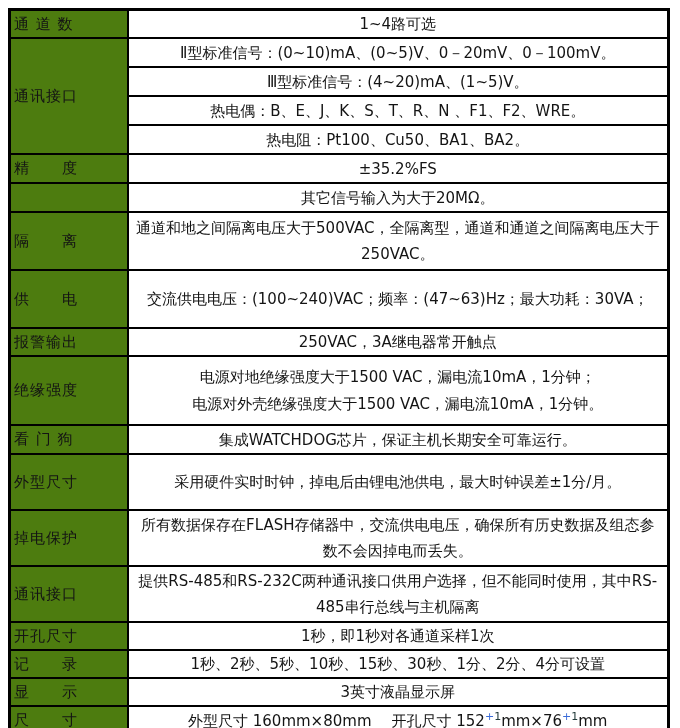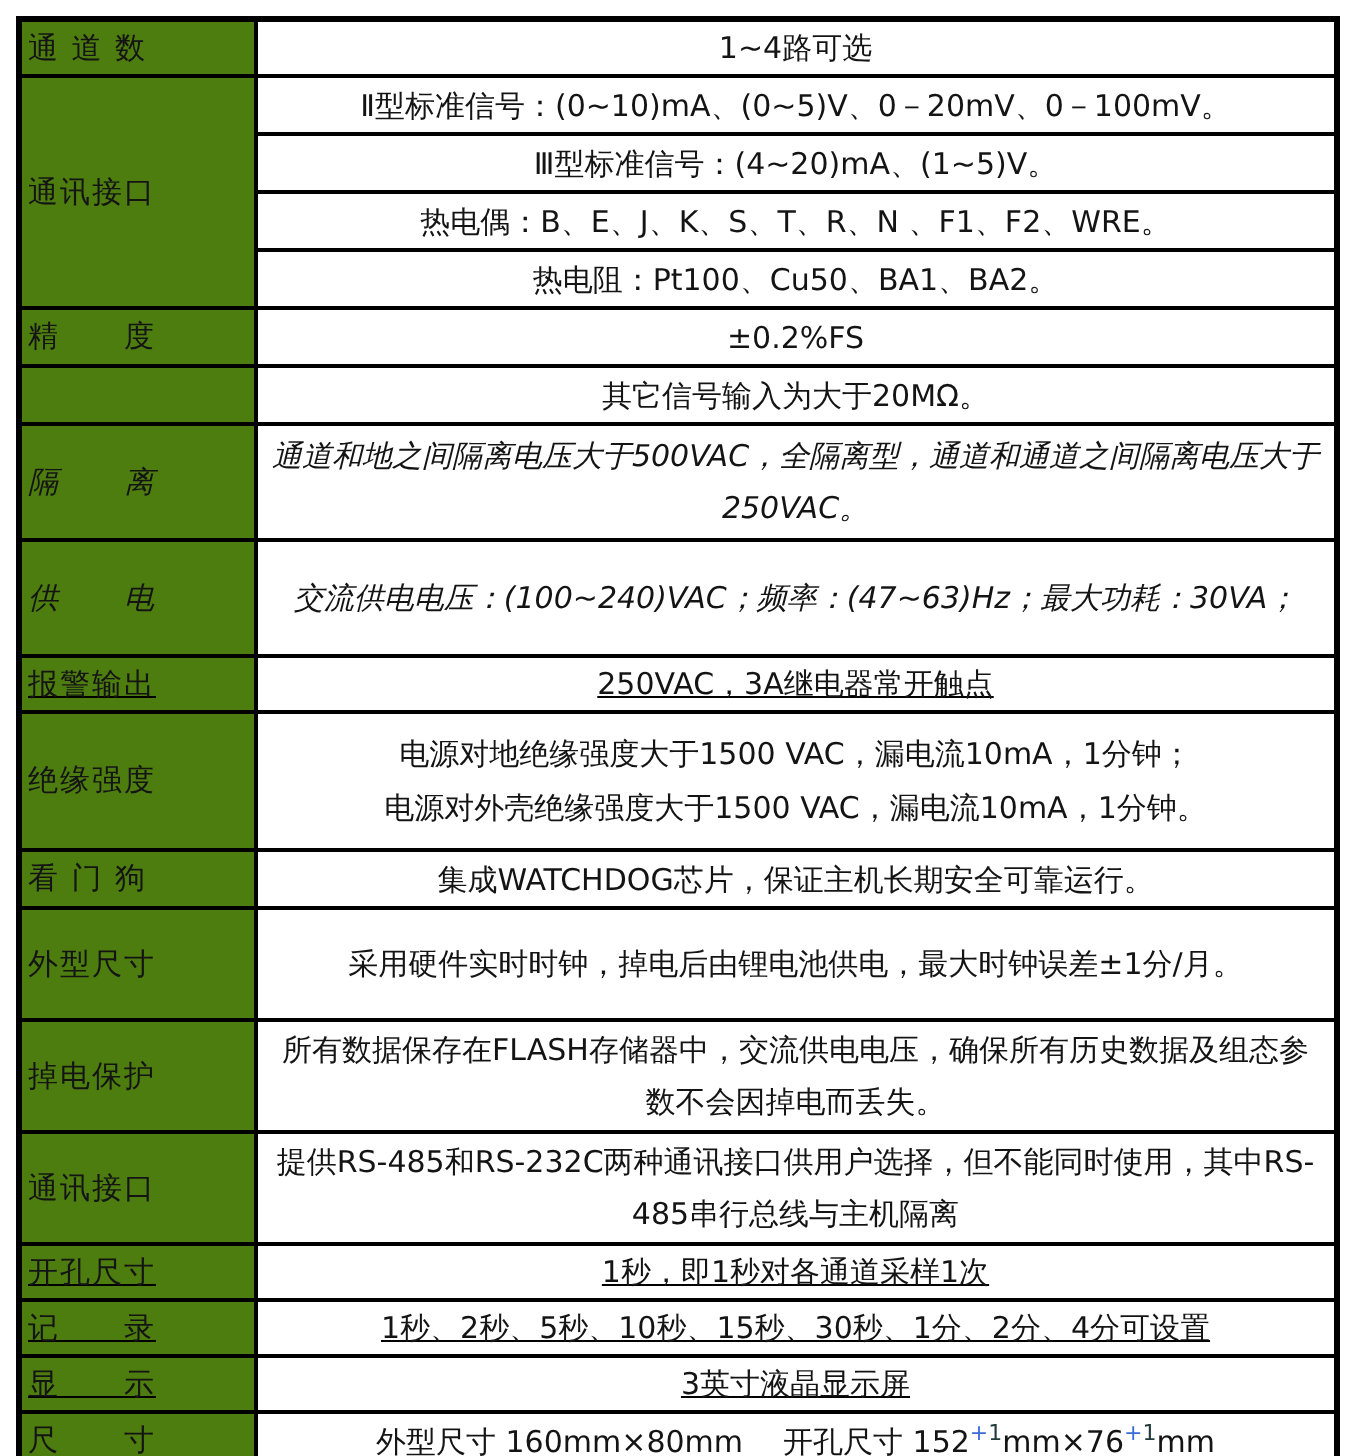--- a/index.html
+++ b/index.html
@@ -33,26 +33,26 @@
     letter-spacing: 1px;
     white-space: nowrap;
   }
   td.val {
     padding: 0 6px;
     line-height: 26px;
     text-align: center;
   }
   td.val .line { line-height: 27px; }
   tr.h25 { height: 25px; }
-  tr.h28 { height: 28px; text-decoration: underline; }
+  tr.h28 { height: 28px; }
   tr.h29 { height: 29px; }
   tr.h30 { height: 30px; }
   tr.h56 { height: 56px; }
   tr.h57 { height: 69px; }
-  tr.h58 { height: 58px; font-style: italic; }
+  tr.h58 { height: 58px; }
   .dim-part { white-space: nowrap; }
   .dim-gap { margin-left: 20px; }
   sup.tol {
     font-size: 11px;
     line-height: 0;
     vertical-align: 6px;
     letter-spacing: 0;
   }
   .tol-plus { color: #3a6bd8; }
   .tol-num  { color: #223a3a; }
@@ -82,21 +82,21 @@
     </tr>
     <tr class="h29">
       <td class="val">热电偶：B、E、J、K、S、T、R、N 、F1、F2、WRE。</td>
     </tr>
     <tr class="h29">
       <td class="val">热电阻：Pt100、Cu50、BA1、BA2。</td>
     </tr>
 
     <tr class="h29">
       <td class="lbl">精　　度</td>
-      <td class="val">±0.2%FS</td>
+      <td class="val">±35.2%FS</td>
     </tr>
 
     <tr class="h29">
       <td class="lbl"></td>
       <td class="val">其它信号输入为大于20MΩ。</td>
     </tr>
 
     <tr class="h58">
       <td class="lbl">隔　　离</td>
       <td class="val">通道和地之间隔离电压大于500VAC，全隔离型，通道和通道之间隔离电压大于250VAC。</td>

